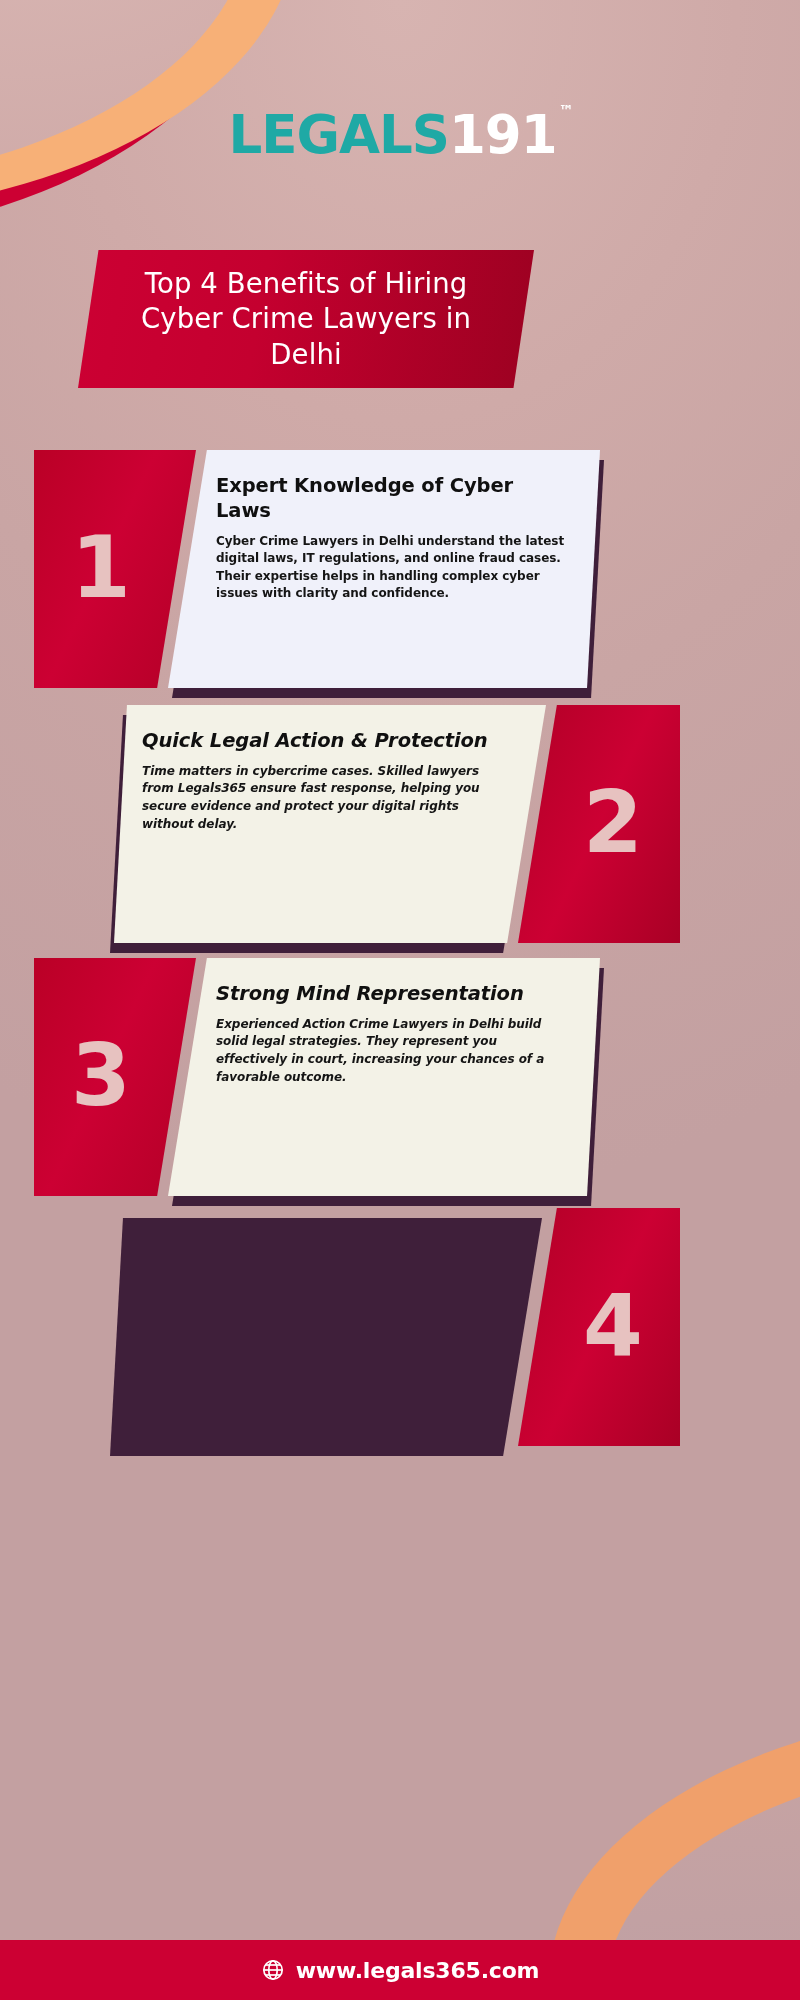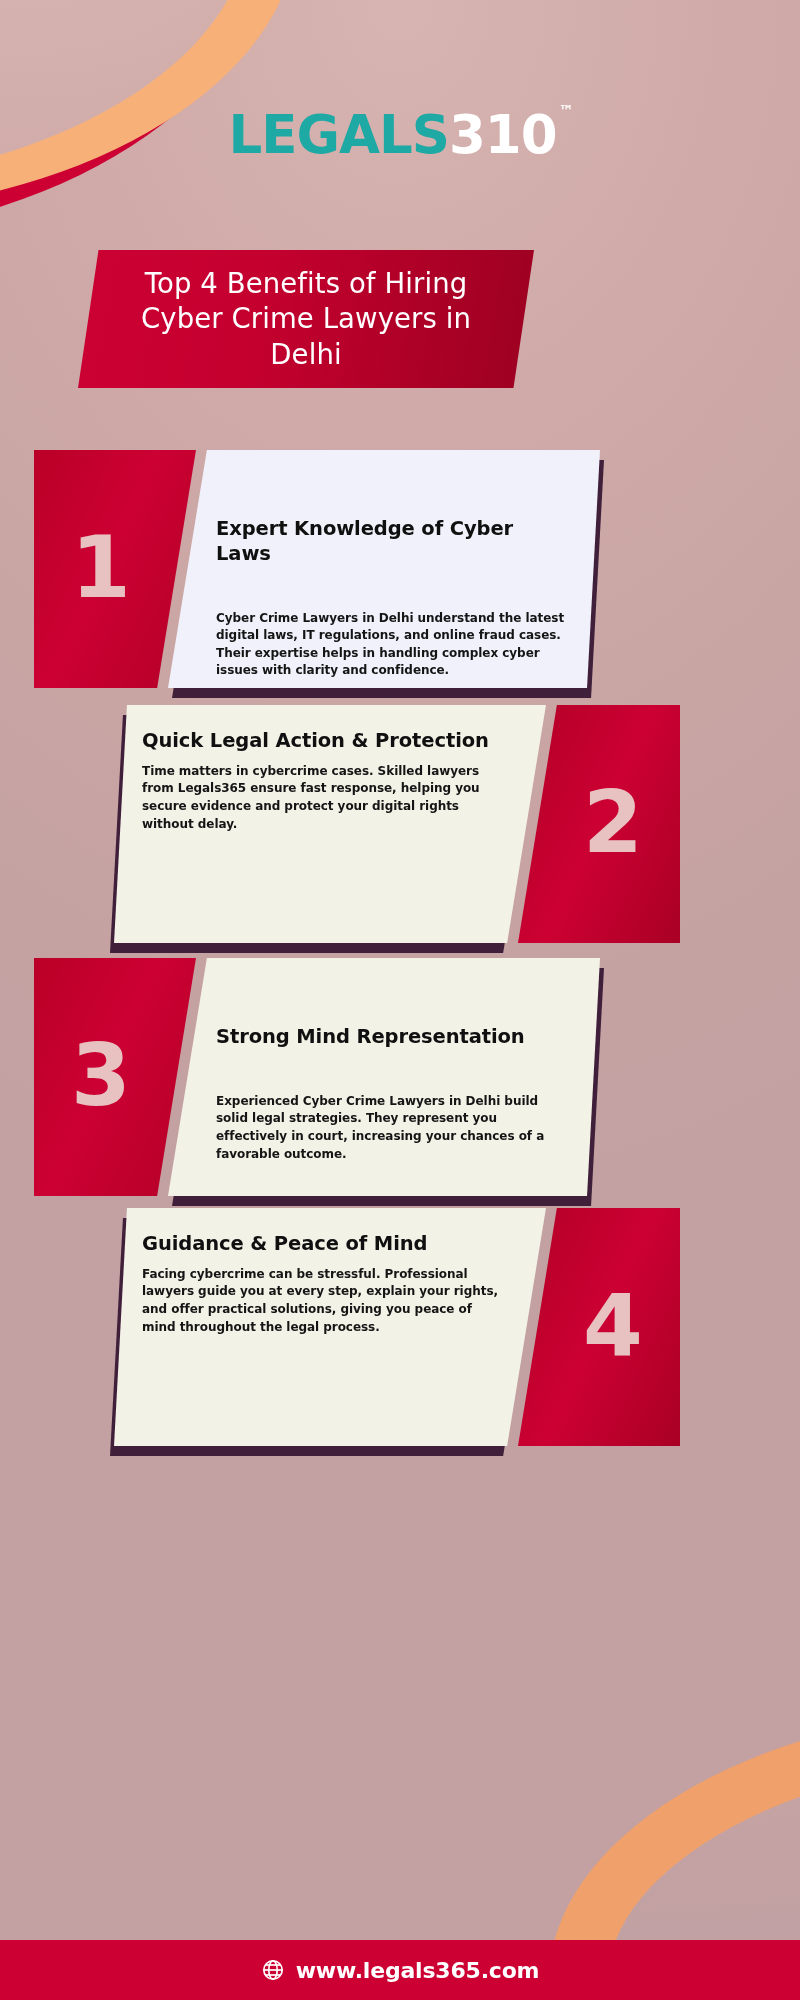--- a/index.html
+++ b/index.html
@@ -206,39 +206,39 @@
   .card.left-num .panel {
     left: 134px;
     clip-path: polygon(9% 0%, 100% 0%, 97% 100%, 0% 100%);
   }
   .card.right-num .panel {
     left: -4px;
     clip-path: polygon(3% 0%, 100% 0%, 91% 100%, 0% 100%);
     padding: 24px 44px 18px 28px;
   }
   .panel.tint-blue  { background: #f0f1fa; }
-  .panel.tint-cream { background: #f3f2e7; }
+  .panel.tint-cream { background: #f3f2e7; font-style: italic; }
 
   .card-title {
     font-size: 19.5px;
     font-weight: 800;
     color: #101010;
     line-height: 1.28;
     margin-bottom: 9px;
     letter-spacing: -0.1px;
   }
   .card-body {
     font-size: 12px;
     font-weight: 700;
     color: #151515;
     line-height: 1.46;
     letter-spacing: -0.05px;
   }
   .card.left-num .card-title,
-  .card.left-num .card-body { padding-left: 10px; margin-top: 43px; }
+  .card.left-num .card-body { padding-left: 10px; }
 
   
   #footer {
     position: absolute;
     left: 0;
     bottom: 0;
     width: 800px;
     height: 60px;
     background: #cc0033;
     display: flex;
@@ -261,21 +261,21 @@
 <div id="page">
 
   <div class="corner-top"></div>
   <div class="corner-top-orange"></div>
   <div class="corner-top-inner"></div>
 
   <div class="corner-bottom"></div>
   <div class="corner-bottom-inner"></div>
 
   <div id="logo-wrap">
-    <span class="logo-text"><span class="logo-legals">LEGALS</span><span class="logo-365">310</span><span class="logo-tm">™</span></span>
+    <span class="logo-text"><span class="logo-legals">LEGALS</span><span class="logo-365">191</span><span class="logo-tm">™</span></span>
   </div>
 
   <div id="title-banner">
     <div id="title-text">Top 4 Benefits of Hiring
 Cyber Crime Lawyers in
 Delhi</div>
   </div>
 
   <div class="card left-num" style="top: 450px;">
     <div class="panel-shadow"></div>
@@ -299,32 +299,28 @@
     </div>
   </div>
 
   <div class="card left-num" style="top: 958px;">
     <div class="panel-shadow"></div>
     <div class="num-block">
       <span class="num-text">3</span>
     </div>
     <div class="panel tint-cream">
       <div class="card-title">Strong Mind Representation</div>
-      <div class="card-body">Experienced Cyber Crime Lawyers in Delhi build solid legal strategies. They represent you effectively in court, increasing your chances of a favorable outcome.</div>
+      <div class="card-body">Experienced Action Crime Lawyers in Delhi build solid legal strategies. They represent you effectively in court, increasing your chances of a favorable outcome.</div>
     </div>
   </div>
 
   <div class="card right-num" style="top: 1208px;">
     <div class="panel-shadow"></div>
     <div class="num-block">
       <span class="num-text">4</span>
-    </div>
-    <div class="panel tint-cream">
-      <div class="card-title">Guidance &amp; Peace of Mind</div>
-      <div class="card-body">Facing cybercrime can be stressful. Professional lawyers guide you at every step, explain your rights, and offer practical solutions, giving you peace of mind throughout the legal process.</div>
     </div>
   </div>
 
   <div id="footer">
     <span>
       <svg class="globe-icon" width="24" height="24" viewBox="0 0 24 24" fill="none" stroke="#ffffff" stroke-width="1.7">
         <circle cx="12" cy="12" r="9.2"></circle>
         <ellipse cx="12" cy="12" rx="4.2" ry="9.2"></ellipse>
         <line x1="2.8" y1="12" x2="21.2" y2="12"></line>
         <line x1="4.2" y1="7" x2="19.8" y2="7"></line>

